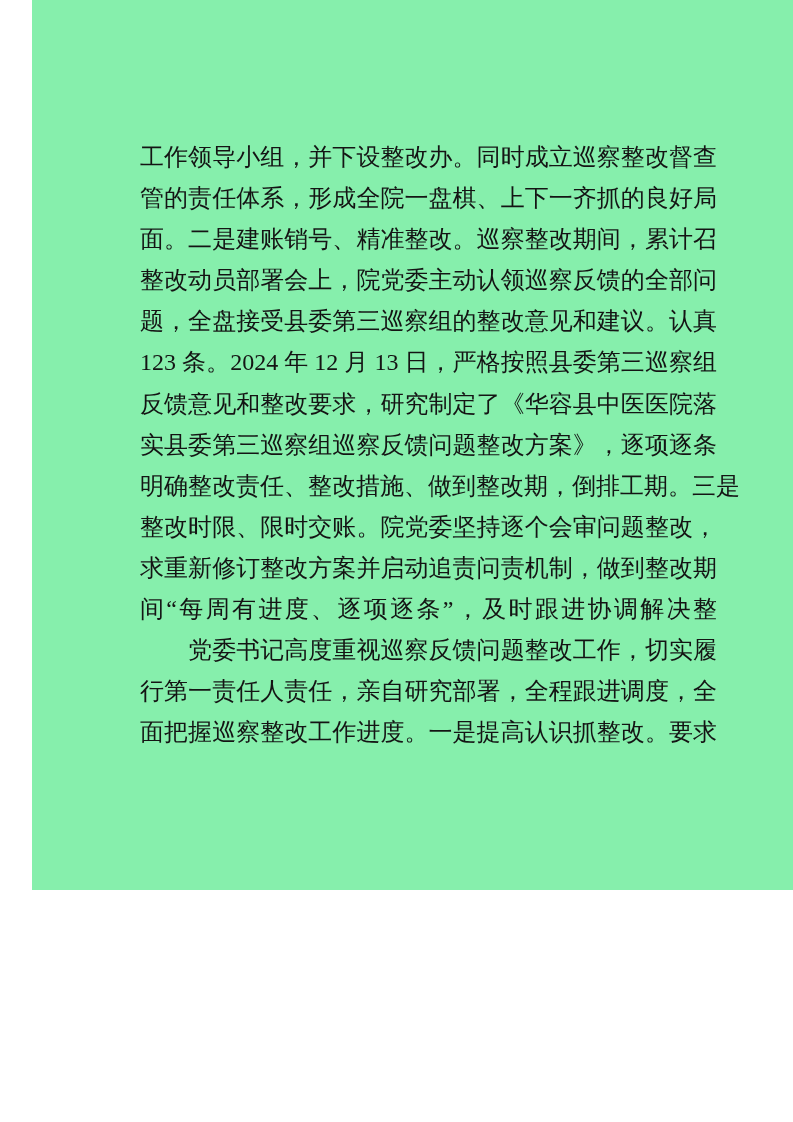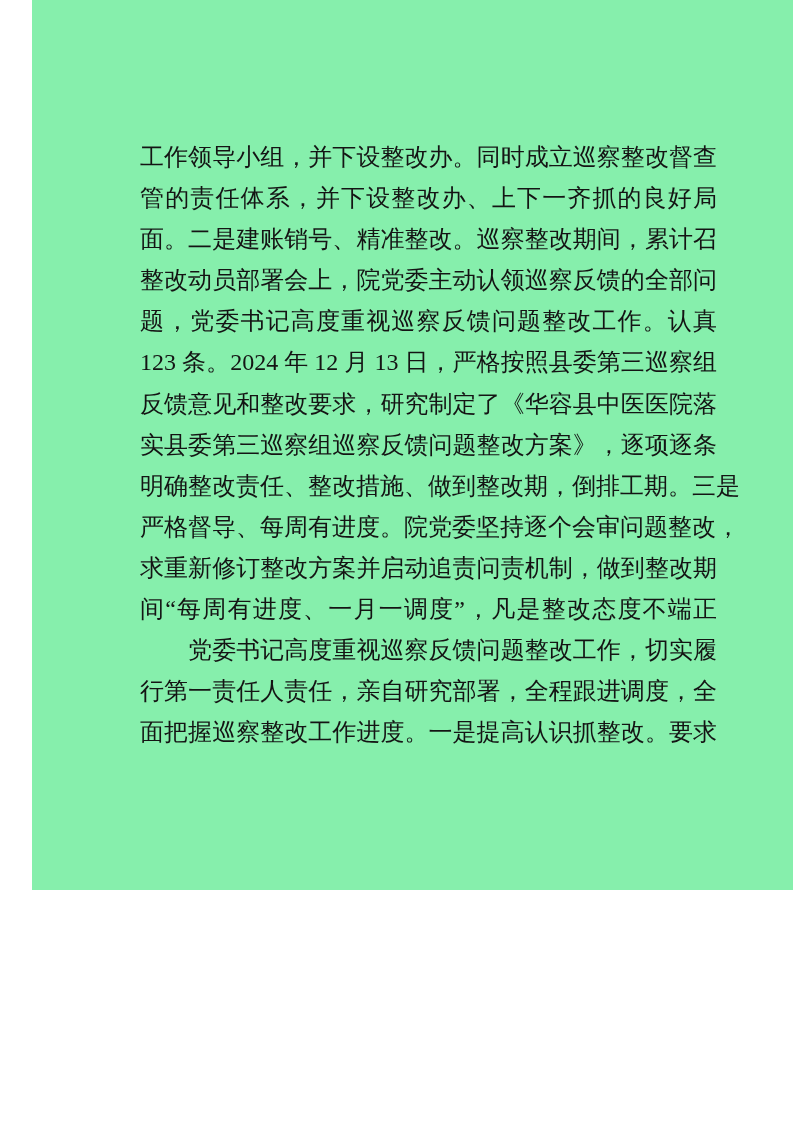--- a/index.html
+++ b/index.html
@@ -48,29 +48,29 @@
     letter-spacing: 4px;
     color: #141414;
   }
 </style>
 </head>
 <body>
 
 <div class="page">
   <div class="text-block">
       <div class="line">工作领导小组，并下设整改办。同时成立巡察整改督查</div>
-      <div class="line">管的责任体系，并下设整改办、上下一齐抓的良好局</div>
+      <div class="line">管的责任体系，形成全院一盘棋、上下一齐抓的良好局</div>
       <div class="line">面。二是建账销号、精准整改。巡察整改期间，累计召</div>
       <div class="line">整改动员部署会上，院党委主动认领巡察反馈的全部问</div>
-      <div class="line">题，党委书记高度重视巡察反馈问题整改工作。认真</div>
+      <div class="line">题，全盘接受县委第三巡察组的整改意见和建议。认真</div>
       <div class="line">123 条。2024 年 12 月 13 日，严格按照县委第三巡察组</div>
       <div class="line">反馈意见和整改要求，研究制定了《华容县中医医院落</div>
       <div class="line">实县委第三巡察组巡察反馈问题整改方案》，逐项逐条</div>
       <div class="line">明确整改责任、整改措施、做到整改期，倒排工期。三是</div>
-      <div class="line">严格督导、每周有进度。院党委坚持逐个会审问题整改，</div>
+      <div class="line">整改时限、限时交账。院党委坚持逐个会审问题整改，</div>
       <div class="line">求重新修订整改方案并启动追责问责机制，做到整改期</div>
-      <div class="line">间“每周有进度、一月一调度”，凡是整改态度不端正</div>
+      <div class="line">间“每周有进度、逐项逐条”，及时跟进协调解决整</div>
       <div class="line">　　党委书记高度重视巡察反馈问题整改工作，切实履</div>
       <div class="line">行第一责任人责任，亲自研究部署，全程跟进调度，全</div>
       <div class="line">面把握巡察整改工作进度。一是提高认识抓整改。要求</div>
     </div>
   <div class="page-number">– 2 –</div>
 </div>
 
 </body></html>

